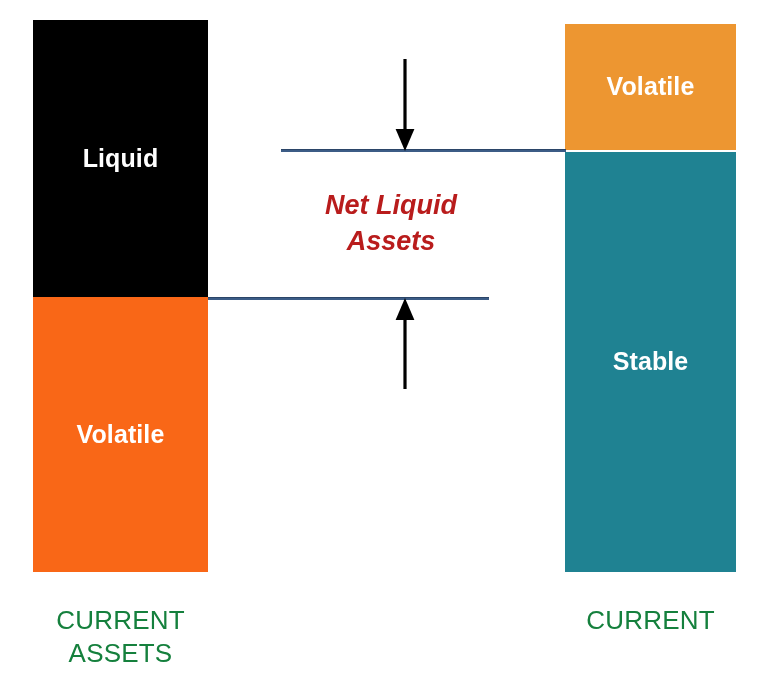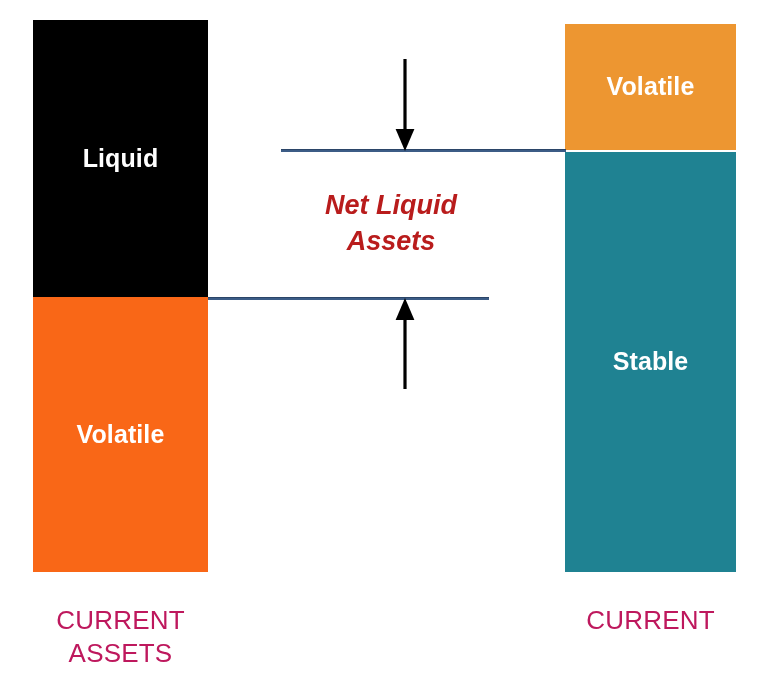--- a/index.html
+++ b/index.html
@@ -93,21 +93,21 @@
     font-size: 27px;
     font-style: italic;
     font-weight: 600;
     line-height: 1.32;
     user-select: none;
   }
 
   
   .axis-label {
     position: absolute;
-    color: #be185d;
+    color: #15803d;
     font-size: 26px;
     font-weight: 500;
     line-height: 1.25;
     text-align: center;
     letter-spacing: 0.2px;
     user-select: none;
   }
   #label-current-assets {
     left: 33px;  top: 604px; width: 175px;
   }

